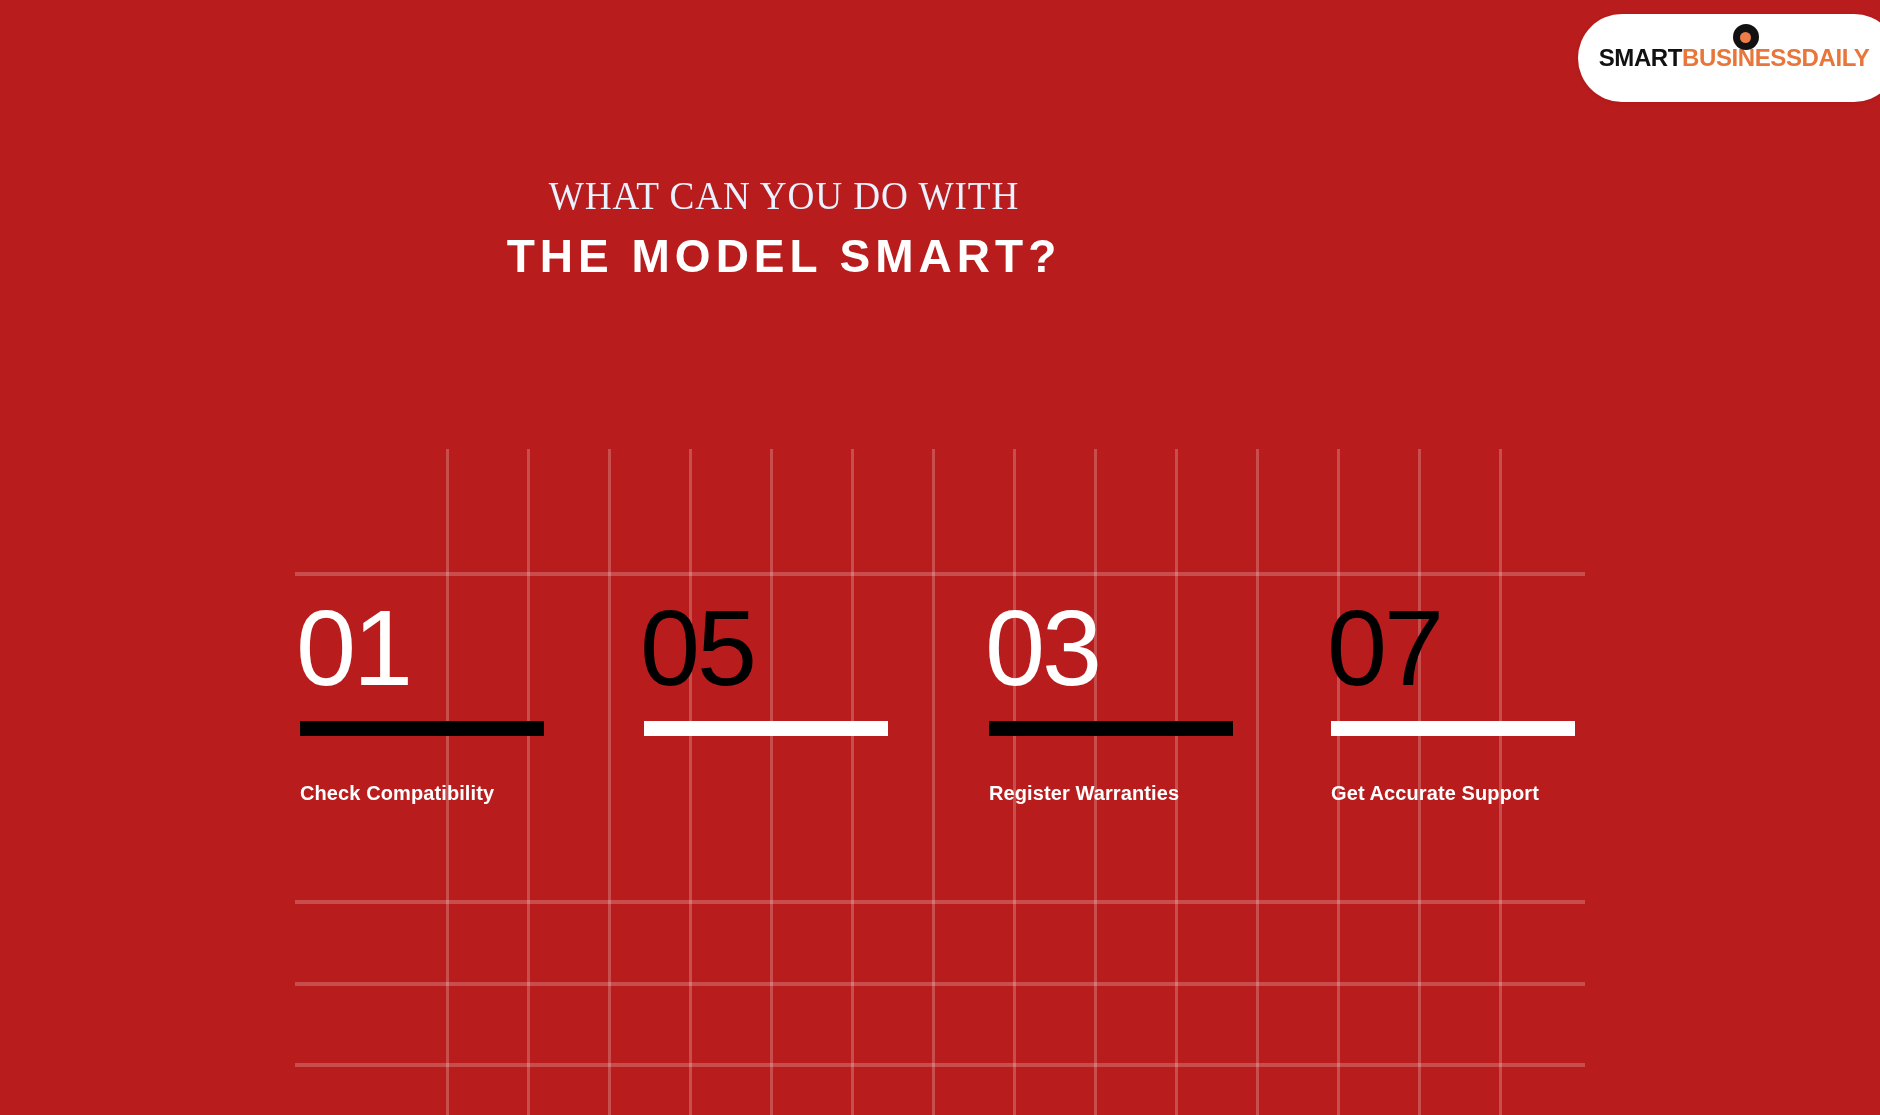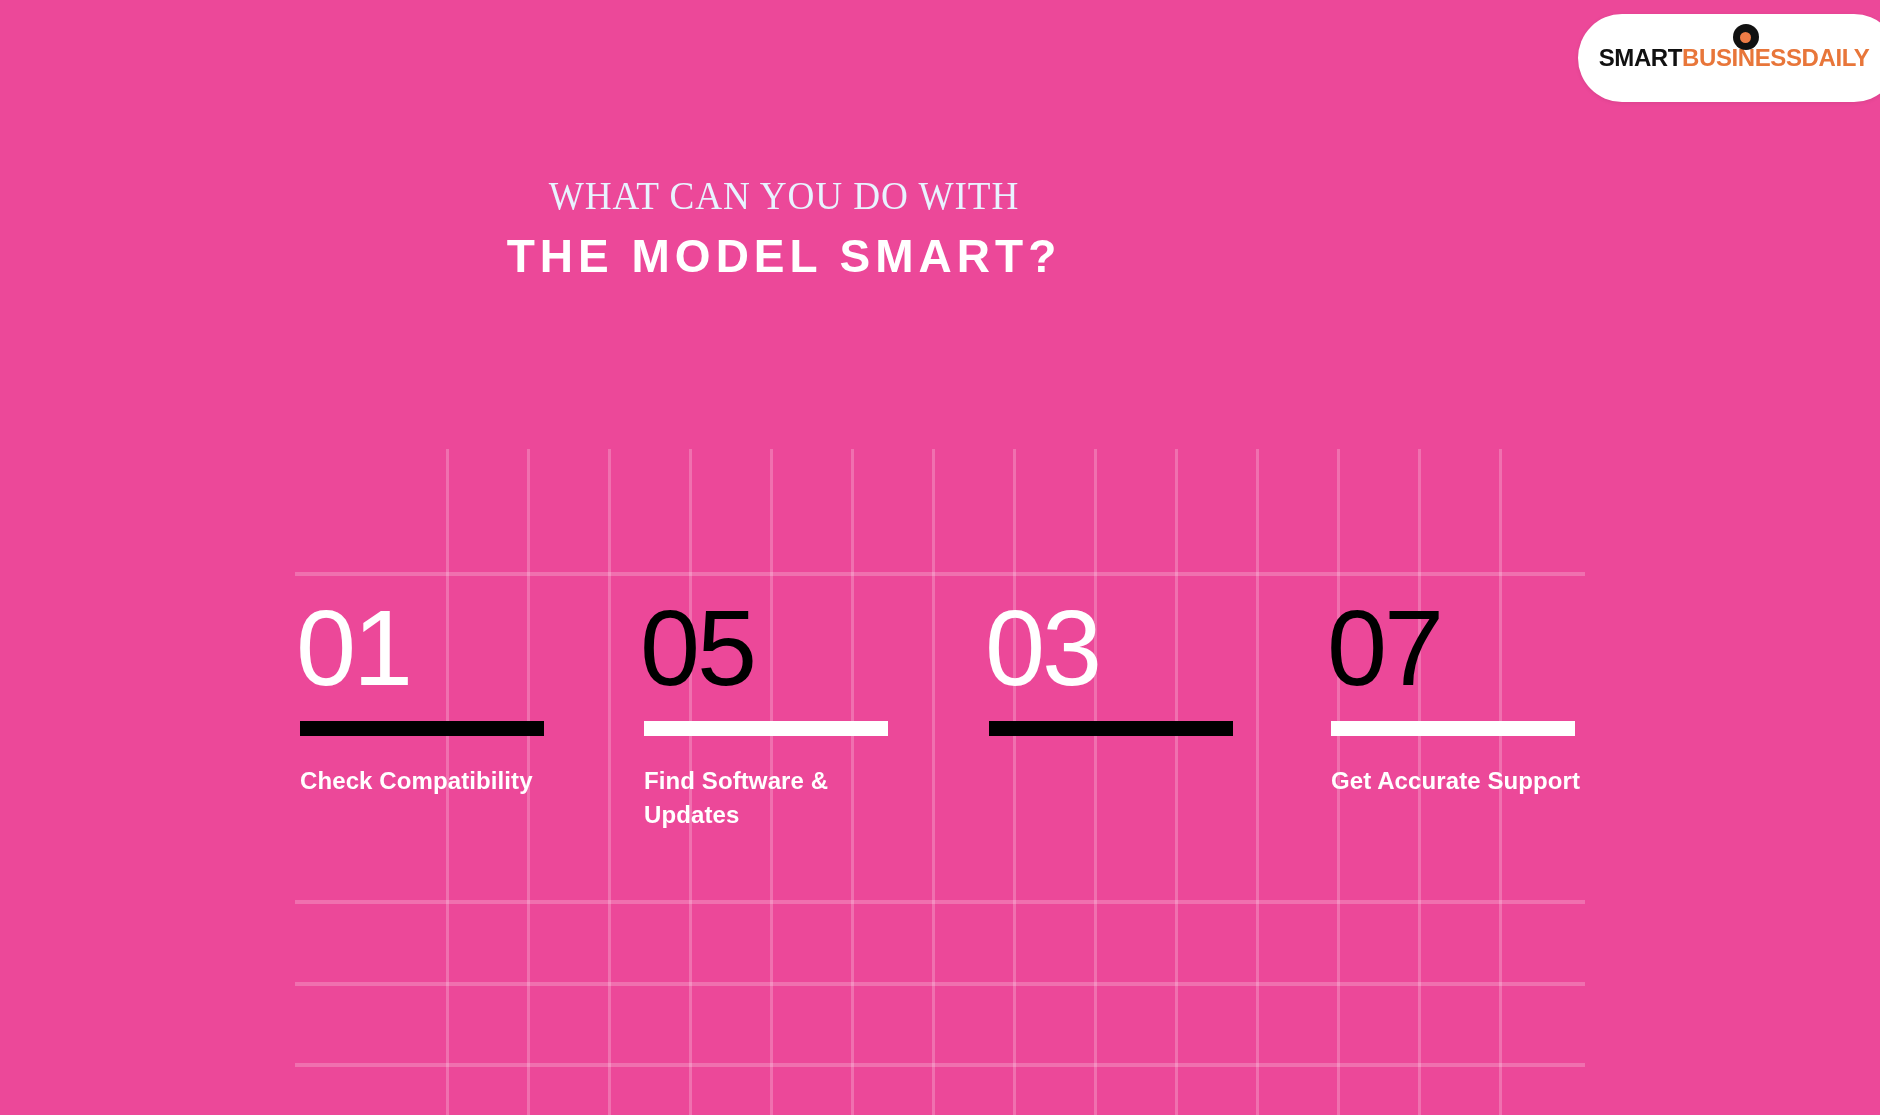--- a/index.html
+++ b/index.html
@@ -11,21 +11,21 @@
     width: 1880px;
     height: 1115px;
     overflow: hidden;
     font-family: "Liberation Sans", sans-serif;
   }
 
   #stage {
     position: relative;
     width: 1880px;
     height: 1115px;
-    background: #ec4899;
+    background: #b91c1c;
     overflow: hidden;
   }
 
   
   #grid-layer {
     position: absolute;
     left: 0; top: 0;
     width: 1880px;
     height: 1115px;
     pointer-events: none;
@@ -142,24 +142,24 @@
     line-height: 112px;
     letter-spacing: -3px;
     margin-left: -4px;
   }
   .col-bar {
     width: 244px;
     height: 15px;
     margin-top: 17px;
   }
   .col-label {
-    margin-top: 28px;
+    margin-top: 40px;
     font-family: "Liberation Sans", sans-serif;
     font-weight: bold;
-    font-size: 24px;
+    font-size: 20px;
     line-height: 34px;
     color: #ffffff;
     letter-spacing: 0.1px;
     max-width: 250px;
   }
   .num-white { color: #ffffff; }
   .num-black { color: #000000; }
   .bar-white { background: #ffffff; }
   .bar-black { background: #000000; }
 </style>
@@ -206,25 +206,25 @@
 
   <div id="columns">
       <div class="col" style="left: 0px;">
         <div class="col-num num-white">01</div>
         <div class="col-bar bar-black"></div>
         <div class="col-label">Check Compatibility</div>
       </div>
       <div class="col" style="left: 344px;">
         <div class="col-num num-black">05</div>
         <div class="col-bar bar-white"></div>
-        <div class="col-label">Find Software &amp; Updates</div>
       </div>
       <div class="col" style="left: 689px;">
         <div class="col-num num-white">03</div>
         <div class="col-bar bar-black"></div>
+        <div class="col-label">Register Warranties</div>
       </div>
       <div class="col" style="left: 1031px;">
         <div class="col-num num-black">07</div>
         <div class="col-bar bar-white"></div>
         <div class="col-label">Get Accurate Support</div>
       </div>
     </div>
 
 </div>
 

